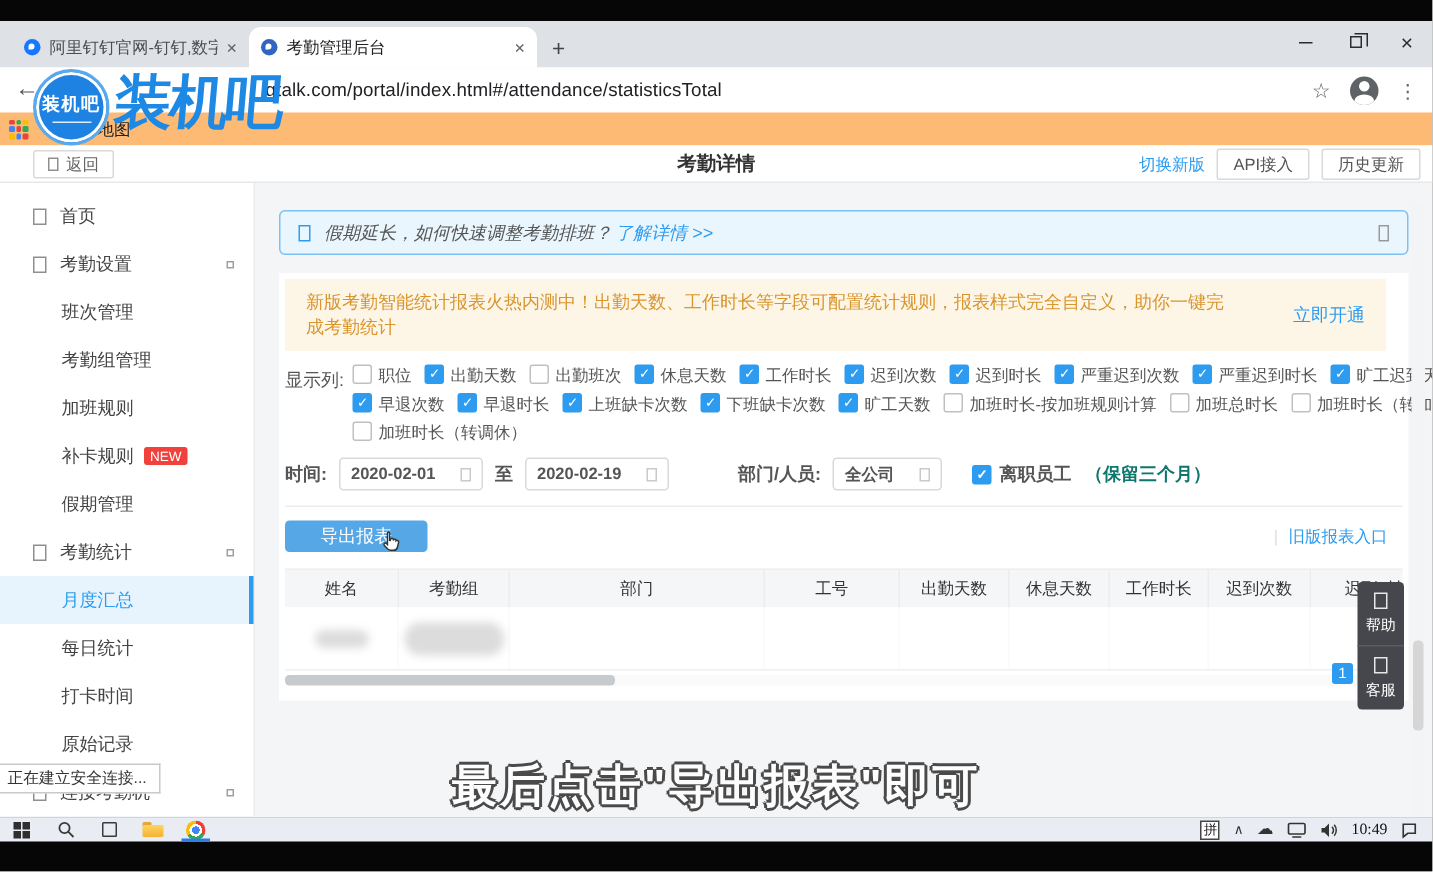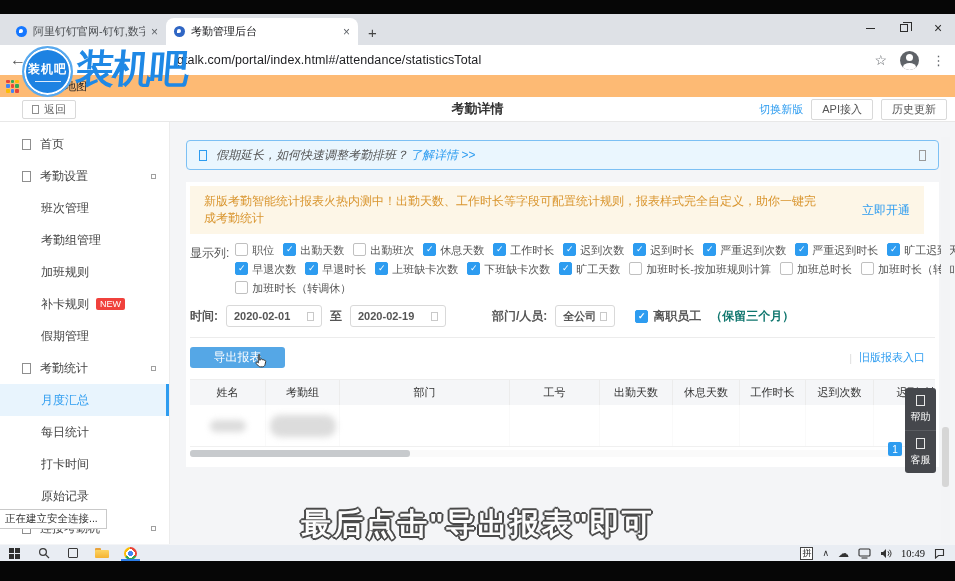--- a/index.html
+++ b/index.html
@@ -94,21 +94,21 @@
   .chk { display:flex; align-items:flex-start; gap:4px; }
   .box { width:13px; height:13px; border-radius:2px; border:1px solid #c0c0c0; background:#fff; flex:none; display:flex; align-items:center; justify-content:center; font-size:9px; color:#fff; line-height:1; }
   .box.on { background:#2d9cf0; border-color:#2d9cf0; }
 
   .time-row { display:flex; align-items:center; margin-top:9px; font-size:12px; color:#555;font-weight:bold; }
   .inp { border:1px solid #d9d9d9; border-radius:3px; height:22px; display:flex; align-items:center; justify-content:space-between; padding:0 7px; font-size:11px; color:#555; background:#fff; }
   .inp .tofu-sm { width:7px; height:9px; border:1px solid #c9c9c9; }
   .date-inp { width:96px; margin-left:8px; }
   .sep { margin:0 8px; }
   .dept-label { margin-left:46px; }
-  .dept-inp { width:60px; margin-left:8px; }
+  .dept-inp { width:73px; margin-left:8px; }
   .resign { display:flex; align-items:center; gap:5px; margin-left:20px; }
   .note-gray { color:#0f766e; margin-left:4px; }
 
   .divider { border-top:1px solid #ececec; margin-top:10px; }
 
   .action-row { position:relative; display:flex; align-items:center; margin-top:9px; padding:0 10px 0 0; }
   .export-btn { position:relative; width:95px; height:21px; background:#55a7e6; color:#fff; font-size:12px; border:none; border-radius:3px; display:flex; align-items:center; justify-content:center; }
   .hand-cursor { position:absolute; left:62px; top:5px; z-index:5; }
   .old-link-wrap { margin-left:auto; display:flex; align-items:center; font-size:11px; }
   .old-divider { color:#ddd; margin-right:7px; }

